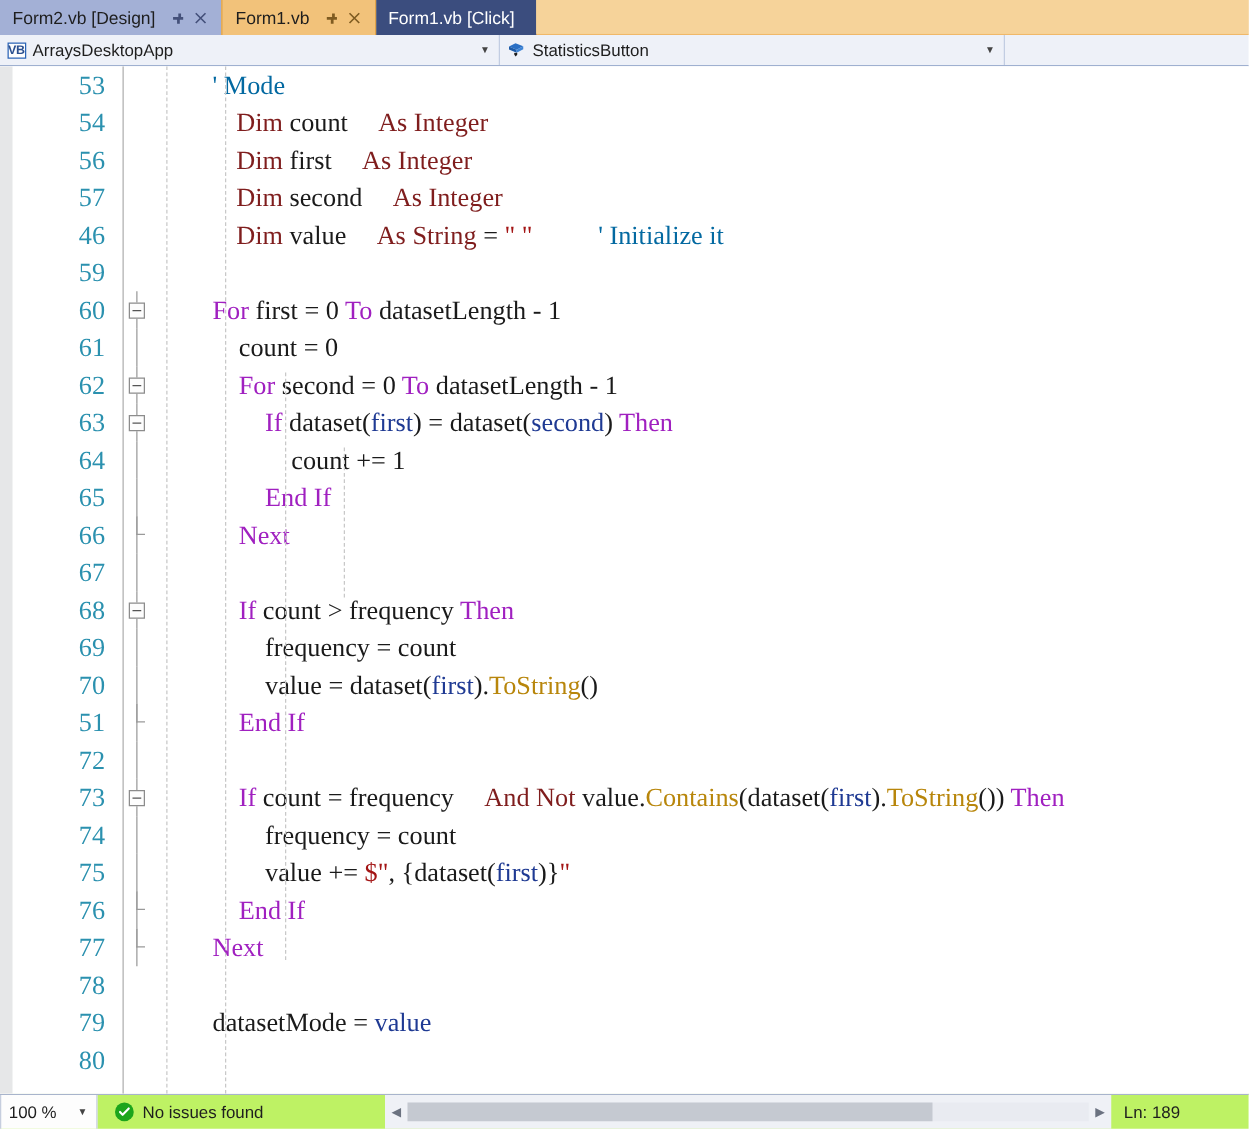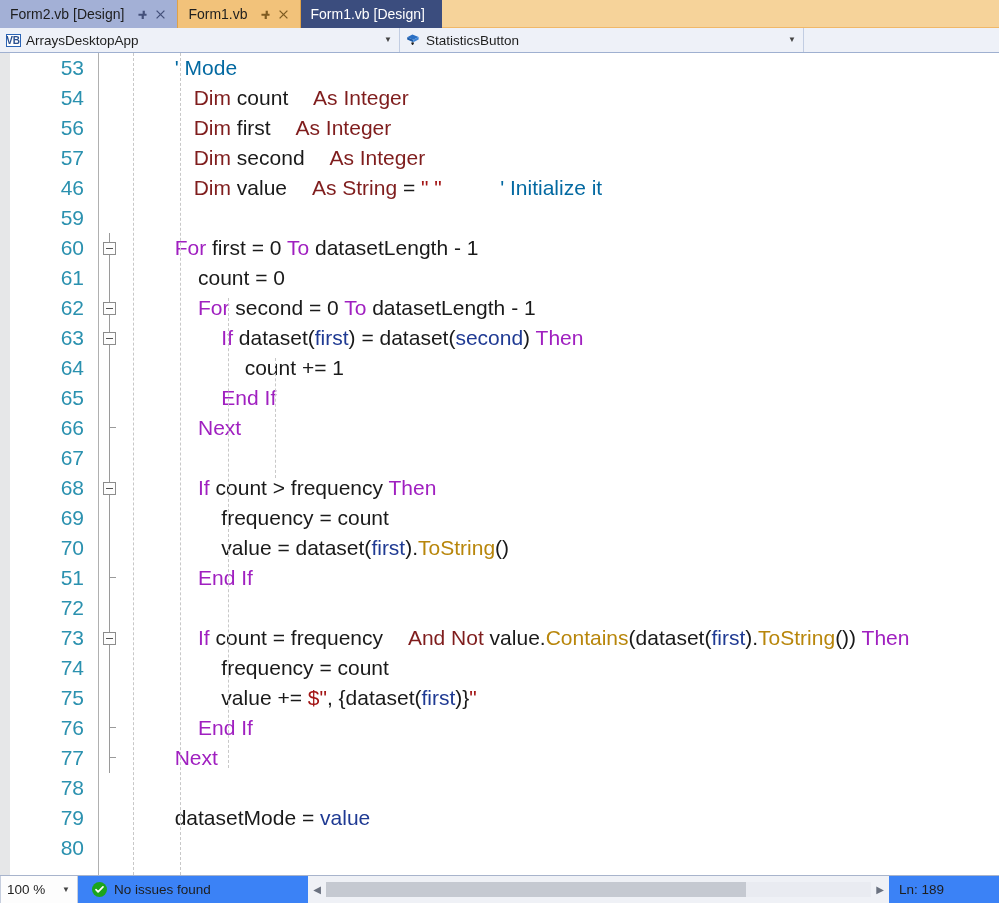--- a/index.html
+++ b/index.html
@@ -133,21 +133,21 @@
   .indicator-strip {
     position: absolute;
     left: 0; top: 0; bottom: 0;
     width: 10px;
     background: #e6e7e8;
     border-right: 0px;
   }
   .code-area {
     position: absolute;
     left: 0; top: 0; right: 0; bottom: 0;
-    font-family: Liberation Sans, sans-serif;
+    font-family: Liberation Serif, serif;
     font-size: 21px;
     line-height: 30px;
   }
   .line {
     height: 30px;
     display: flex;
     align-items: center;
     white-space: pre;
     position: relative;
   }
@@ -236,21 +236,21 @@
   .num     { color: #1a1a1a; }
   .str     { color: #a31515; }
   .meth    { color: #b8860b; }
   .op      { color: #1a1a1a; }
 
   
   .statusbar {
     display: flex;
     align-items: stretch;
     height: 28px;
-    background: #3b82f6;
+    background: #bef264;
     border-top: 1px solid #a8b4cc;
     box-sizing: border-box;
     font-size: 13.5px;
     color: #1e1e1e;
   }
   .zoom-combo {
     width: 78px;
     display: flex;
     align-items: center;
     padding: 0 4px 0 6px;
@@ -344,21 +344,21 @@
         </svg>
     </span>
     <span class="tab-close">
       <svg width="13" height="13" viewBox="0 0 13 13">
           <path d="M2.6 2.6l7.8 7.8M10.4 2.6l-7.8 7.8" stroke="#6b4a12" stroke-width="1.3" fill="none"></path>
         </svg>
     </span>
   </div>
 
   <div class="tab selected-dark">
-    <span class="tab-label">Form1.vb [Design]</span>
+    <span class="tab-label">Form1.vb [Click]</span>
   </div>
 
   <div class="tabstrip-filler"></div>
 </div>
 
 <div class="navbar">
 
   <div class="nav-combo type-combo">
     <span class="ico">
       <span class="vb-badge">VB</span>

